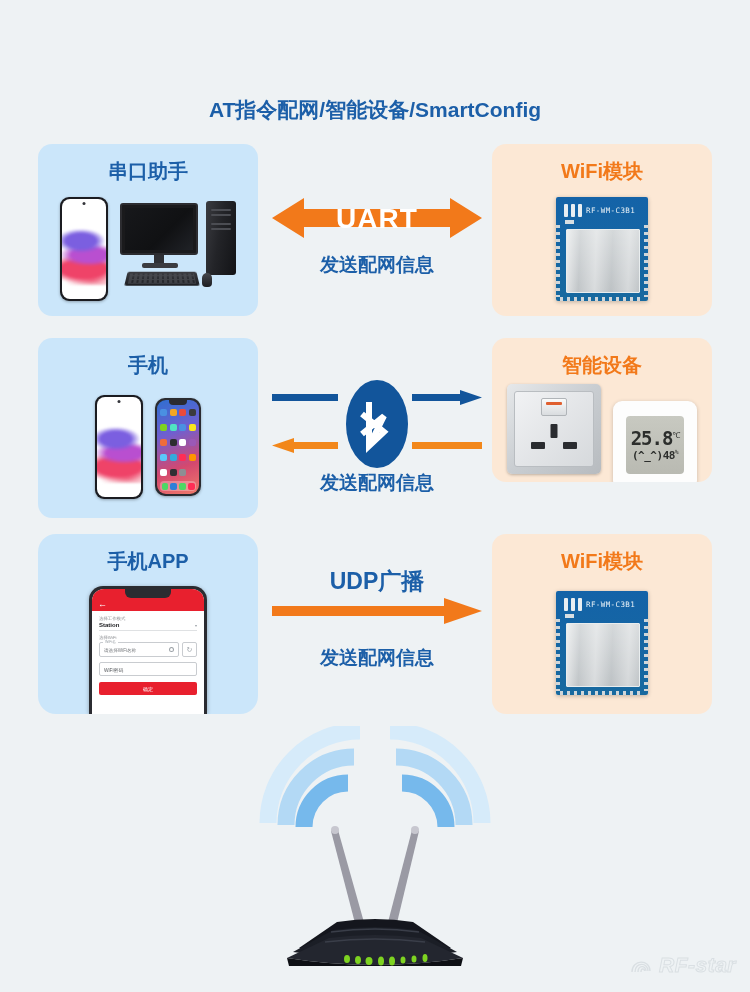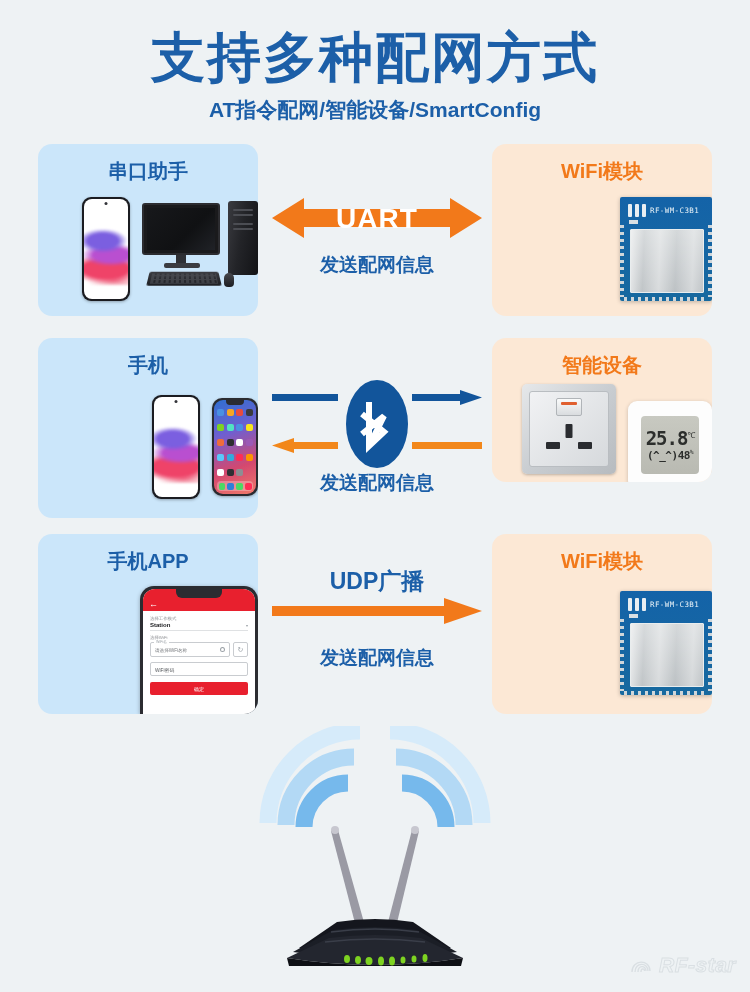--- a/index.html
+++ b/index.html
@@ -35,29 +35,29 @@
   .panel.blue { background: #cbe6fa; }
   .panel.peach { background: #fce8d5; }
   .panel-title {
     position: absolute; top: 14px; left: 0; width: 100%;
     text-align: center; font-size: 20px; font-weight: bold;
   }
   .panel.blue .panel-title { color: #1c5fa8; }
   .panel.peach .panel-title { color: #f2791a; }
   .panel-body {
     position: absolute; top: 46px; left: 0; right: 0; bottom: 8px;
-    display: flex; align-items: center; justify-content: flex-end; gap: 12px;
+    display: flex; align-items: center; justify-content: center; gap: 12px;
   }
 
   
   #row1-left  { left: 38px;  top: 144px; width: 220px; height: 172px; }
   #row1-right { left: 492px; top: 144px; width: 220px; height: 172px; }
   #row2-left  { left: 38px;  top: 338px; width: 220px; height: 180px; }
   #row2-right { left: 492px; top: 338px; width: 220px; height: 144px; }
-  #row3-left  { left: 38px;  top: 534px; width: 220px; height: 180px; }
+  #row3-left  { left: 38px;  top: 534px; width: 220px; height: 180px; border-radius: 18px; }
   #row3-right { left: 492px; top: 534px; width: 220px; height: 180px; }
 
   
   .phone-android {
     position: relative; width: 48px; height: 104px;
     border-radius: 9px; background: #1b1c21; padding: 2px;
     box-shadow: 0 1px 3px rgba(0,0,0,.3);
   }
   .phone-android .screen {
     width: 100%; height: 100%; border-radius: 8px; overflow: hidden;
@@ -363,21 +363,20 @@
     color: transparent;
     -webkit-text-stroke: 1px #b9c2c8;
     letter-spacing: .5px;
   }
 </style>
 </head>
 <body>
 
 <div class="page">
 
-  <div class="title">支持多种配网方式</div>
   <div class="subtitle">AT指令配网/智能设备/SmartConfig</div>
 
   <div class="panel blue" id="row1-left">
     <div class="panel-title">串口助手</div>
     <div class="panel-body">
       <div class="phone-android">
         <div class="screen">
           <div class="cam"></div>
           <div class="wall"></div>
         </div>

